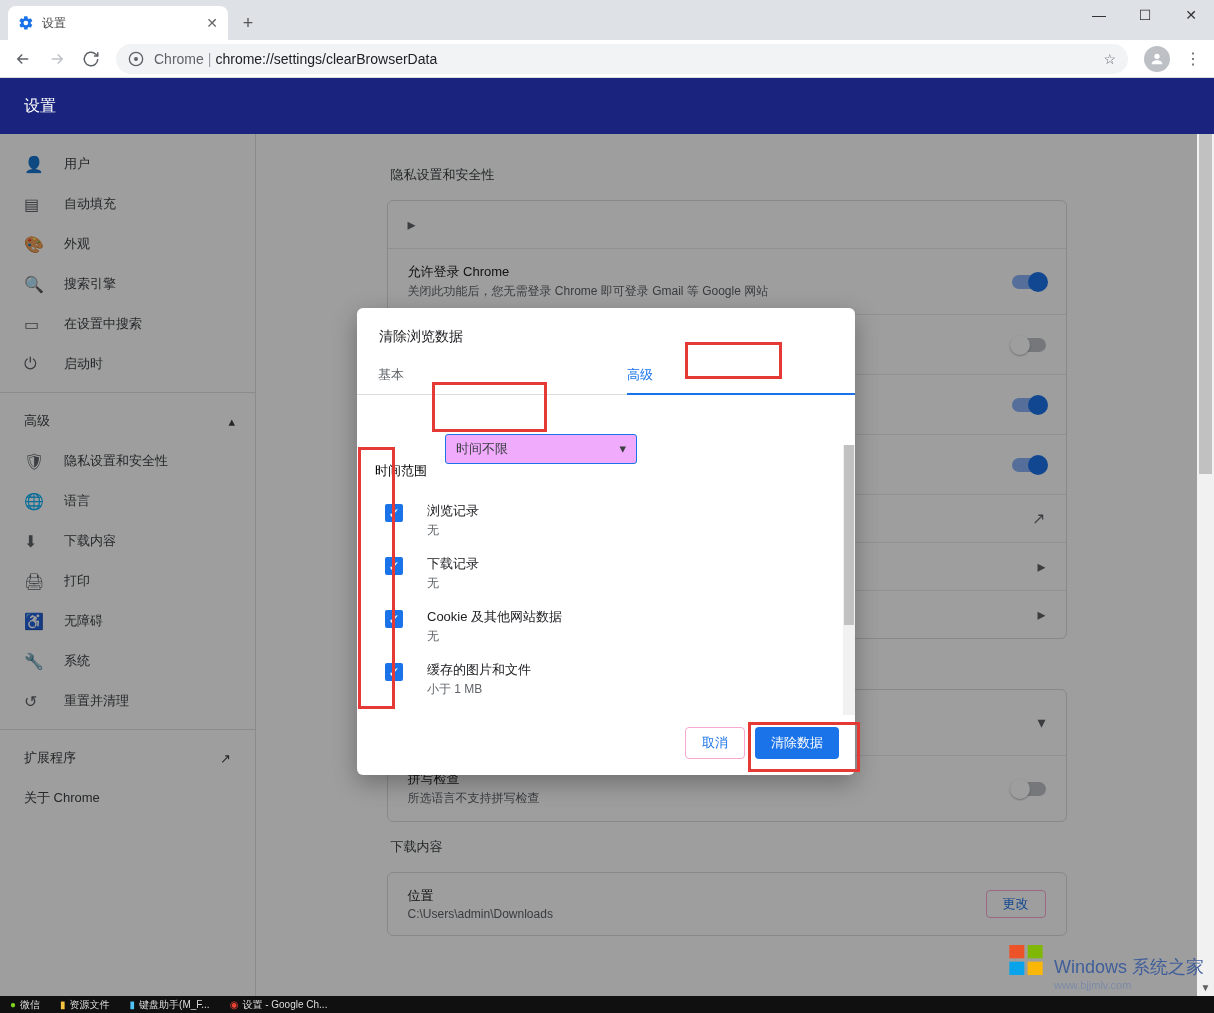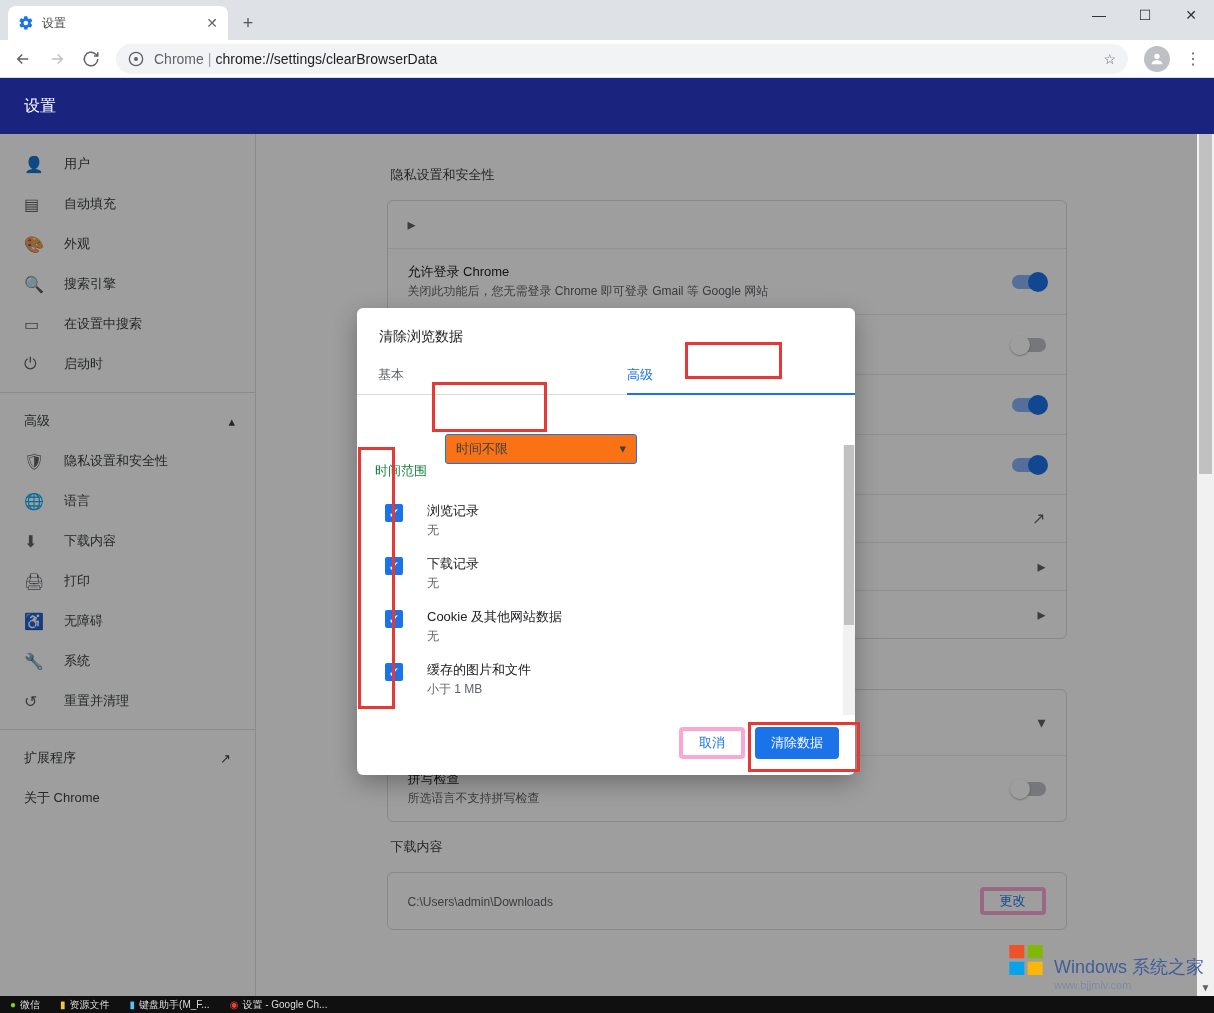--- a/index.html
+++ b/index.html
@@ -67,32 +67,32 @@
 
 
 .dialog { position: absolute; width: 498px; left: 357px; top: 308px; background: #fff; border-radius: 6px; box-shadow: 0 8px 24px rgba(0,0,0,0.3); }
 .dlg-title { padding: 20px 22px 8px 22px; font-size: 14px; color: #202124; }
 .dlg-tabs { display: flex; border-bottom: 1px solid #dadce0; }
 .dlg-tab { flex: 1; padding: 12px 0 10px 0; font-size: 13px; color: #5f6368; cursor: pointer; position: relative; margin-left: 21px; }
 .dlg-tab.active { color: #1a73e8; }
 .dlg-tab.active::after { content:""; position:absolute; left:0; right:0; bottom:-1px; height:2px; background:#1a73e8; }
 .dlg-body { padding: 12px 12px 8px 12px; max-height: 320px; overflow: hidden; position: relative; }
 .time-row { display: flex; align-items: center; padding: 10px 0 14px 6px; }
-.time-lbl { font-size: 13px; color: #15803d; width: 70px; margin-top: 45px; }
-.time-select { width: 192px; height: 30px; border: 1px solid #1a73e8; border-radius: 3px; display: flex; align-items: center; justify-content: space-between; padding: 0 10px; font-size: 13px; color: #3c4043; background:#f97316; }
+.time-lbl { font-size: 13px; color: #000000; width: 70px; margin-top: 45px; }
+.time-select { width: 192px; height: 30px; border: 1px solid #1a73e8; border-radius: 3px; display: flex; align-items: center; justify-content: space-between; padding: 0 10px; font-size: 13px; color: #3c4043; background:#f0abfc; }
 .chk-row { display: flex; padding: 8px 8px 8px 8px; }
 .chk { width: 18px; height: 18px; border: 2px solid #5f6368; border-radius: 2px; margin: 2px 24px 0 8px; flex-shrink: 0; display:flex; align-items:center; justify-content:center; }
 .chk.checked { background: #1a73e8; border-color: #1a73e8; color: #fff; font-size: 14px; }
 .chk-txt .t1 { font-size: 13px; color: #202124; }
 .chk-txt .t2 { font-size: 12px; color: #5f6368; margin-top: 2px; }
 .dlg-scroll { position:absolute; right:0; top:50px; bottom:0; width:12px; background:#f1f1f1; }
 .dlg-scroll .thumb { position:absolute; top:0; left:1px; right:1px; height:180px; background:#c1c1c1; }
 .dlg-footer { display: flex; justify-content: flex-end; gap: 10px; padding: 12px 16px 16px 16px; }
 .btn { height: 32px; padding: 0 16px; border-radius: 4px; font-size: 13px; display: flex; align-items: center; cursor: pointer; }
-.btn.secondary { border: 4px solid #f9a8d4; color: #1a73e8; background: #fff; }
+.btn.secondary { border: 1px solid #f9a8d4; color: #1a73e8; background: #fff; }
 .btn.primary { background: #1a73e8; color: #fff; }
 
 
 .hl { position: absolute; border: 3px solid #e53935; pointer-events: none; }
 
 
 .taskbar { position: absolute; left: 0; right: 0; bottom: 0; height: 17px; background: #101010; display: flex; align-items: center; color: #ddd; font-size: 10px; overflow: hidden; }
 .taskbar .titem { padding: 0 10px; display:flex; align-items:center; gap:4px; }
 
 
@@ -306,20 +306,21 @@
               <div class="sub">所选语言不支持拼写检查</div>
             </div>
             <div class="toggle off"></div>
           </div>
       </div>
 
       <div class="section-title">下载内容</div>
       <div class="card">
         <div class="row">
             <div class="txt">
+              <div class="ttl">位置</div>
               <div class="sub">C:\Users\admin\Downloads</div>
             </div>
             <div class="btn secondary" style="height:28px">
               <span>更改</span>
             </div>
           </div>
       </div>
     </div>
   </div>
 </div>

